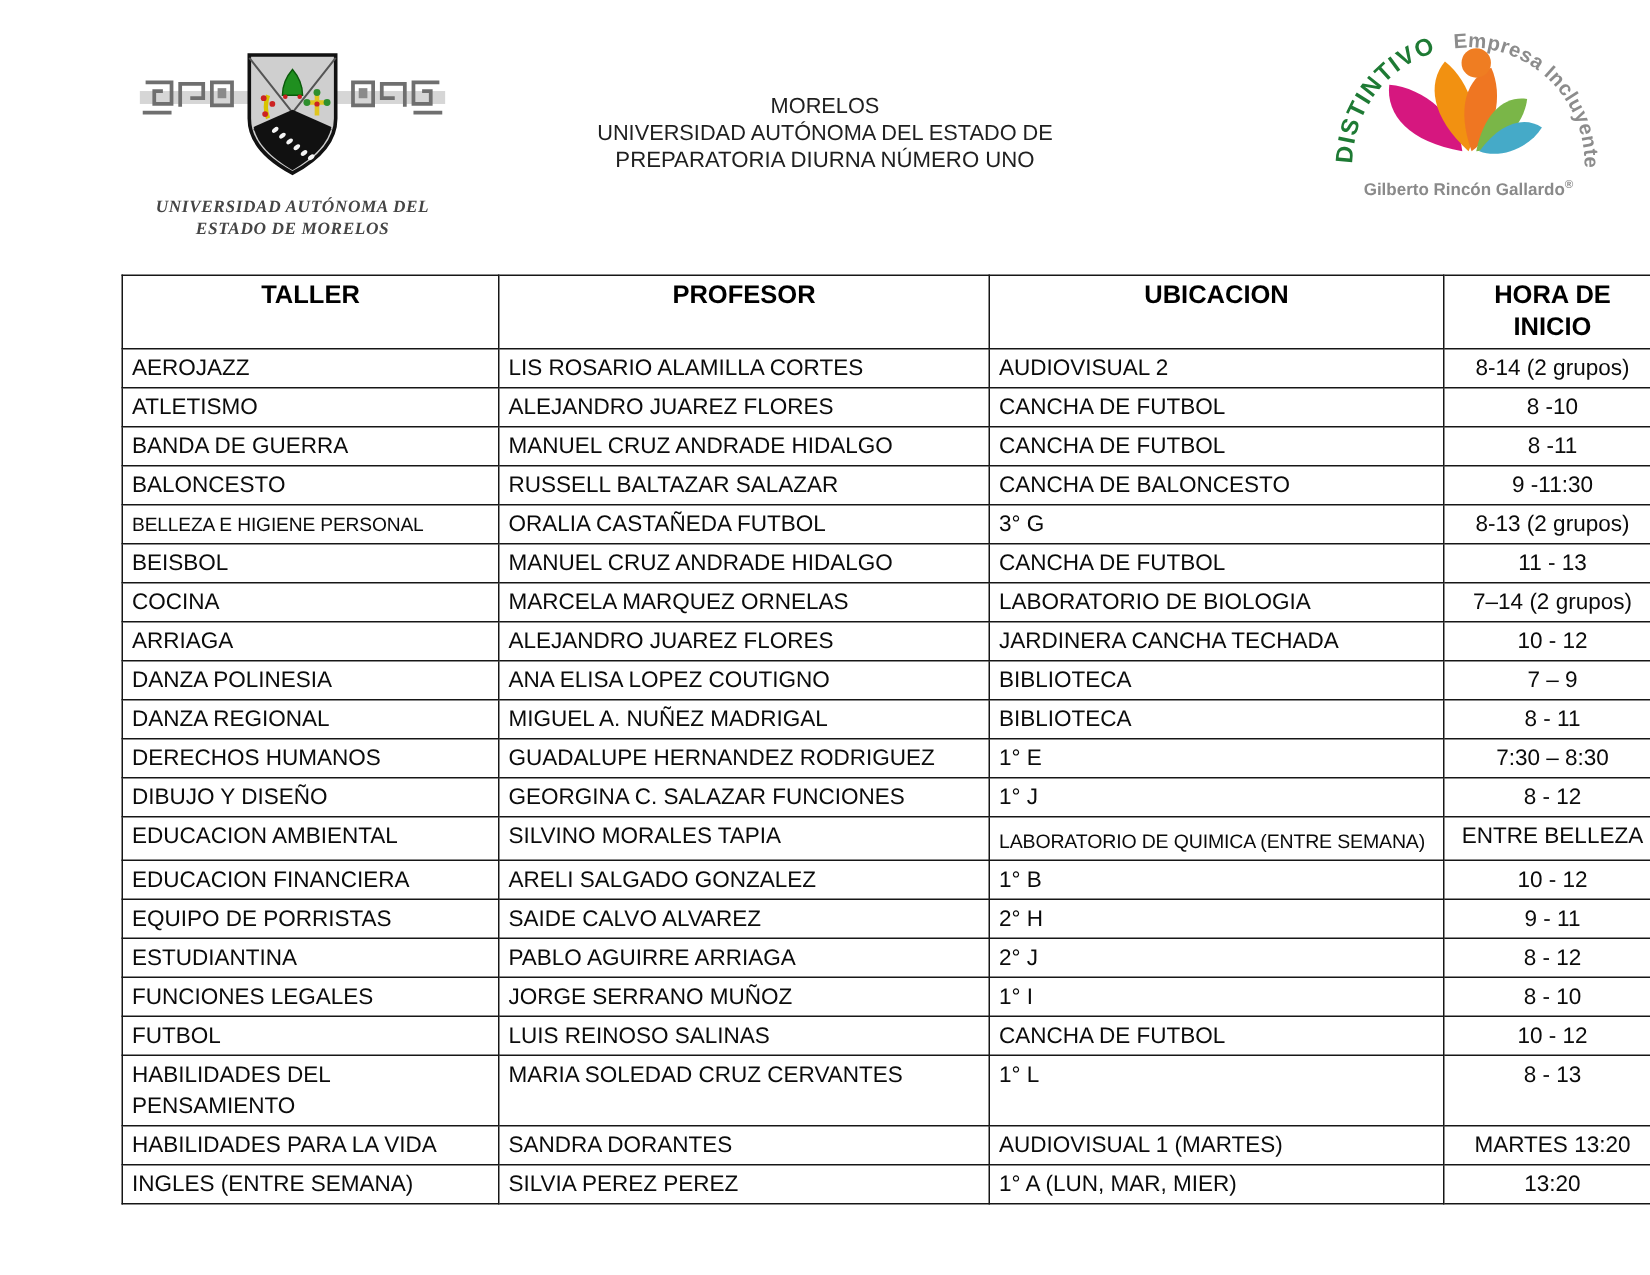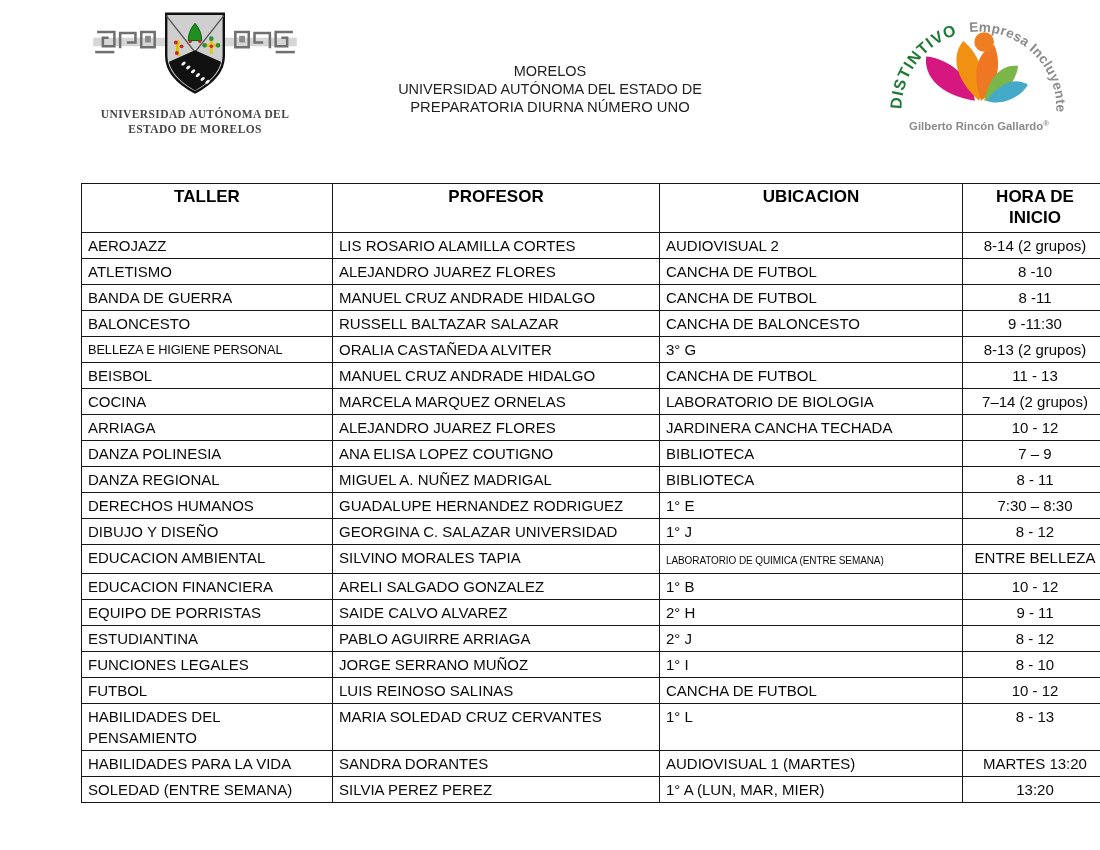--- a/index.html
+++ b/index.html
@@ -2,41 +2,41 @@
 <html><head>
 <meta charset="utf-8">
 <style>
   html,body{margin:0;padding:0;background:#ffffff;}
   body{width:1100px;height:850px;position:relative;overflow:hidden;
        font-family:"Liberation Sans", sans-serif;color:#0b0b0b;}
 
   .page{position:absolute;inset:0;background:#fff;}
 
   
-  .left-logo{position:absolute;left:86px;top:6px;width:218px;text-align:center;}
+  .left-logo{position:absolute;left:86px;top:29px;width:218px;text-align:center;font-style:italic;}
   .org-name{margin-top:1px;font-family:"Liberation Serif", serif;font-weight:bold;
             font-size:11.5px;letter-spacing:.4px;color:#454545;line-height:1.3;}
 
   .center-heading{position:absolute;left:330px;top:62px;width:440px;text-align:center;
                   font-size:14.5px;line-height:18px;color:#1f1f1f;}
   .center-heading .bold-line{font-weight:normal;font-size:14.8px;}
 
   .right-logo{position:absolute;left:886px;top:10px;}
 
   
   table.schedule{position:absolute;left:37px;top:183px;width:1026px;
                  border-collapse:collapse;table-layout:fixed;margin-left:44px;}
   .schedule th,.schedule td{border:1.5px solid #161616;vertical-align:top;
                             white-space:pre-line;overflow:hidden;}
   .schedule th{font-size:17px;font-weight:bold;text-align:center;color:#000;
                padding:2px 4px 4px;line-height:21px;}
   .schedule td{font-size:15px;padding:2px 6px;line-height:21px;}
   .col-hora{text-align:center;}
   td.fit-sm{font-size:12.8px;letter-spacing:-.1px;}
-  td.fit-xs{font-size:10px;padding-top:5px;letter-spacing:-.1px;}
+  td.fit-xs{font-size:13px;padding-top:5px;letter-spacing:-.1px;}
 </style>
 </head>
 <body>
 
 <div class="page">
 
   <div class="left-logo">
     <svg width="212" height="96" viewBox="0 0 220 100" aria-hidden="true">
 
       <rect x="4" y="33" width="212" height="9" fill="#b5b5b5" opacity="0.55"></rect>
@@ -149,21 +149,21 @@
           <td class="col-hora">8 -11</td>
         </tr>
         <tr>
           <td class="col-taller">BALONCESTO</td>
           <td class="col-profesor">RUSSELL BALTAZAR SALAZAR</td>
           <td class="col-ubicacion">CANCHA DE BALONCESTO</td>
           <td class="col-hora">9 -11:30</td>
         </tr>
         <tr>
           <td class="col-taller fit-sm">BELLEZA E HIGIENE PERSONAL</td>
-          <td class="col-profesor">ORALIA CASTAÑEDA ALVITER</td>
+          <td class="col-profesor">ORALIA CASTAÑEDA FUTBOL</td>
           <td class="col-ubicacion">3° G</td>
           <td class="col-hora">8-13 (2 grupos)</td>
         </tr>
         <tr>
           <td class="col-taller">BEISBOL</td>
           <td class="col-profesor">MANUEL CRUZ ANDRADE HIDALGO</td>
           <td class="col-ubicacion">CANCHA DE FUTBOL</td>
           <td class="col-hora">11 - 13</td>
         </tr>
         <tr>
@@ -191,21 +191,21 @@
           <td class="col-hora">8 - 11</td>
         </tr>
         <tr>
           <td class="col-taller">DERECHOS HUMANOS</td>
           <td class="col-profesor">GUADALUPE HERNANDEZ RODRIGUEZ</td>
           <td class="col-ubicacion">1° E</td>
           <td class="col-hora">7:30 – 8:30</td>
         </tr>
         <tr>
           <td class="col-taller">DIBUJO Y DISEÑO</td>
-          <td class="col-profesor">GEORGINA C. SALAZAR UNIVERSIDAD</td>
+          <td class="col-profesor">GEORGINA C. SALAZAR FUNCIONES</td>
           <td class="col-ubicacion">1° J</td>
           <td class="col-hora">8 - 12</td>
         </tr>
         <tr>
           <td class="col-taller">EDUCACION AMBIENTAL</td>
           <td class="col-profesor">SILVINO MORALES TAPIA</td>
           <td class="col-ubicacion fit-xs">LABORATORIO DE QUIMICA (ENTRE SEMANA)</td>
           <td class="col-hora">ENTRE BELLEZA</td>
         </tr>
         <tr>
@@ -245,21 +245,21 @@
           <td class="col-ubicacion">1°  L</td>
           <td class="col-hora">8 - 13</td>
         </tr>
         <tr>
           <td class="col-taller">HABILIDADES PARA LA VIDA</td>
           <td class="col-profesor">SANDRA DORANTES</td>
           <td class="col-ubicacion">AUDIOVISUAL 1 (MARTES)</td>
           <td class="col-hora">MARTES 13:20</td>
         </tr>
         <tr>
-          <td class="col-taller">SOLEDAD (ENTRE SEMANA)</td>
+          <td class="col-taller">INGLES (ENTRE SEMANA)</td>
           <td class="col-profesor">SILVIA PEREZ PEREZ</td>
           <td class="col-ubicacion">1° A (LUN, MAR, MIER)</td>
           <td class="col-hora">13:20</td>
         </tr>
       </tbody>
   </table>
 
 </div>
 
 </body></html>

